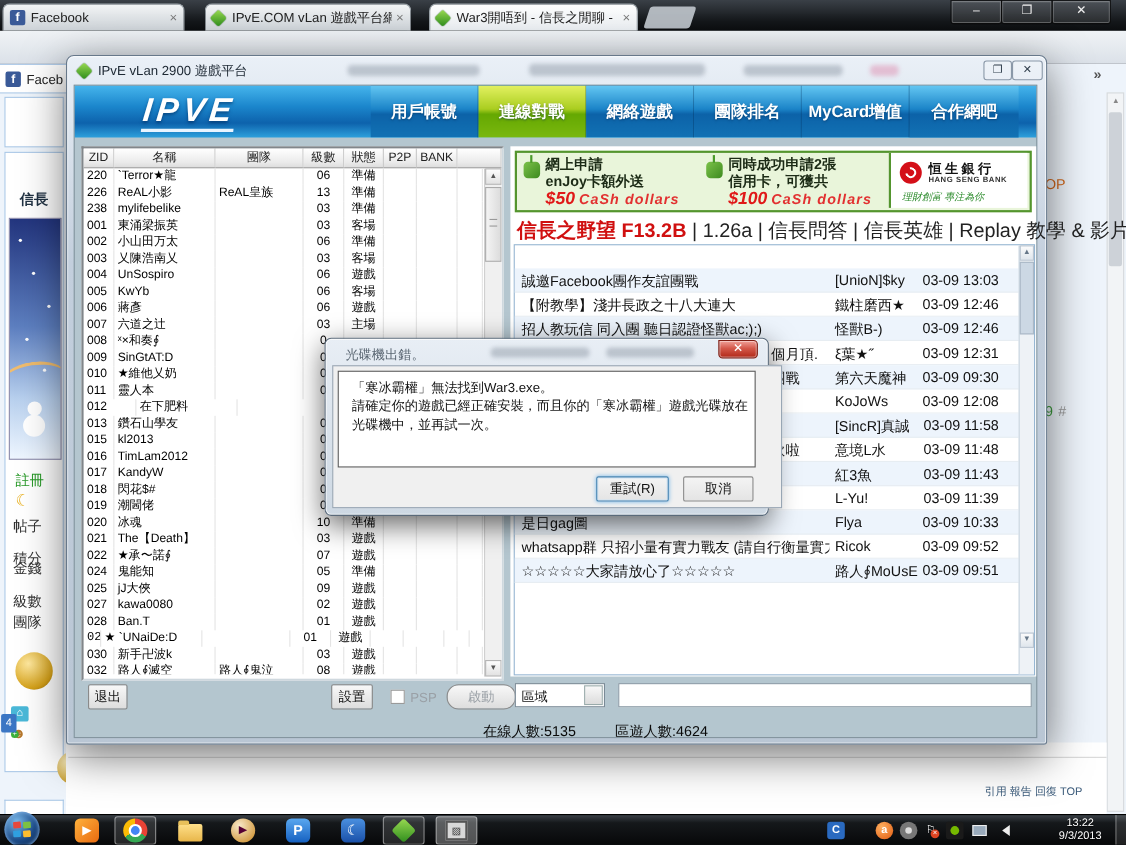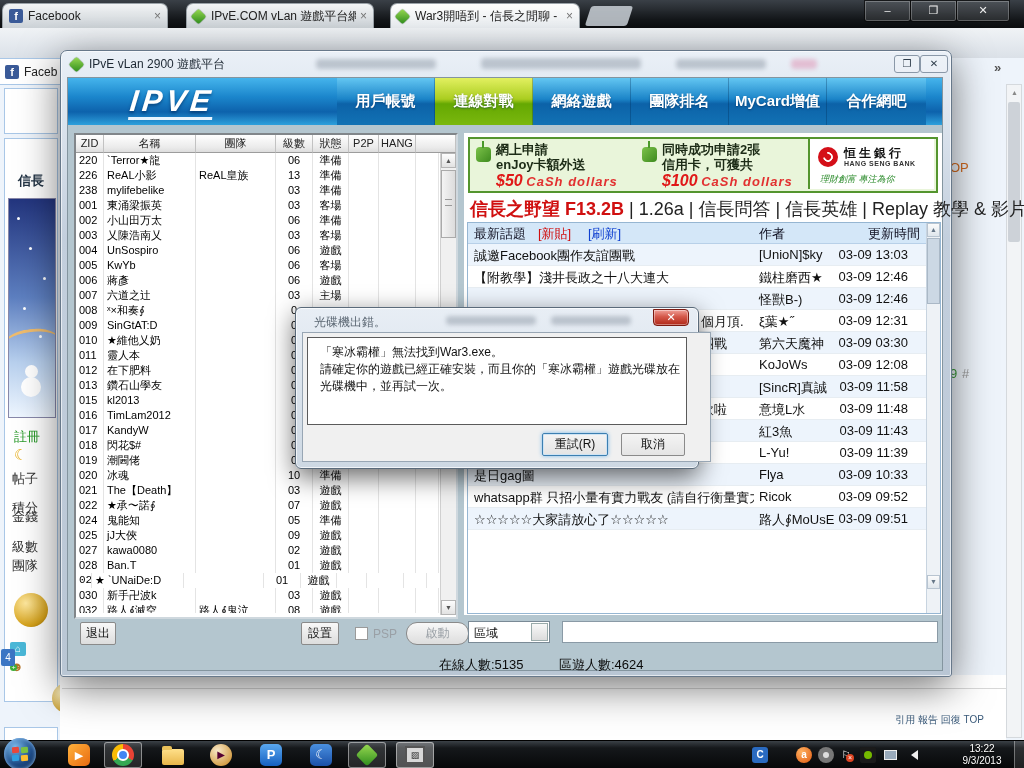--- a/index.html
+++ b/index.html
@@ -299,21 +299,21 @@
       </div>
 
       <div id="ptable">
         <div id="player-thead">
             <div class="hcell" style="width: 28px;">ZID</div>
             <div class="hcell" style="width: 92px;">名稱</div>
             <div class="hcell" style="width: 80px;">團隊</div>
             <div class="hcell" style="width: 37px;">級數</div>
             <div class="hcell" style="width: 36px;">狀態</div>
             <div class="hcell" style="width: 30px;">P2P</div>
-            <div class="hcell" style="width: 37px;">HANG</div>
+            <div class="hcell" style="width: 37px;">BANK</div>
             <div class="hcell" style="width: 40px;"></div>
           </div>
         <div id="player-tbody">
             <div class="trow">
               <div class="tcell" style="width: 28px;">220</div>
               <div class="tcell" style="width: 92px;">`Terror★龍</div>
               <div class="tcell" style="width: 80px;"></div>
               <div class="tcell c" style="width: 37px;">06</div>
               <div class="tcell c" style="width: 36px;">準備</div>
               <div class="tcell" style="width: 30px;"></div>
@@ -444,21 +444,21 @@
               <div class="tcell" style="width: 28px;">011</div>
               <div class="tcell" style="width: 92px;">靈人本</div>
               <div class="tcell" style="width: 80px;"></div>
               <div class="tcell c" style="width: 37px;">0</div>
               <div class="tcell c" style="width: 36px;"></div>
               <div class="tcell" style="width: 30px;"></div>
               <div class="tcell" style="width: 37px;"></div>
               <div class="tcell" style="width: 23px;"></div>
             </div>
             <div class="trow">
-              <div class="tcell" style="width: 28px;">012</div>
+              <div class="tcell" style="width: 48px;">012</div>
               <div class="tcell" style="width: 92px;">在下肥料</div>
               <div class="tcell" style="width: 80px;"></div>
               <div class="tcell c" style="width: 37px;">0</div>
               <div class="tcell c" style="width: 36px;"></div>
               <div class="tcell" style="width: 30px;"></div>
               <div class="tcell" style="width: 37px;"></div>
               <div class="tcell" style="width: 23px;"></div>
             </div>
             <div class="trow">
               <div class="tcell" style="width: 28px;">013</div>
@@ -661,51 +661,45 @@
           <span>1.26a</span>
           <span>|</span>
           <span>信長問答</span>
           <span>|</span>
           <span>信長英雄</span>
           <span>|</span>
           <span>Replay 教學 &amp; 影片</span>
         </div>
 
         <div id="forum">
-          <div id="fhead">
-            <span style="left:6px;">最新話題</span>
-            <span style="left:70px;color:#d01010;">[新貼]</span>
-            <span style="left:120px;color:#1040d0;">[刷新]</span>
-            <span style="left:291px;">作者</span>
-            <span style="right:20px;">更新時間</span>
-          </div>
           <div id="forum-rows">
               <div class="frow">
                 <div class="ftopic">誠邀Facebook團作友誼團戰</div>
                 <div class="fauthor">[UnioN]$ky</div>
                 <div class="ftime">03-09 13:03</div>
               </div>
               <div class="frow">
                 <div class="ftopic">【附教學】淺井長政之十八大連大</div>
                 <div class="fauthor">鐵柱磨西★</div>
                 <div class="ftime">03-09 12:46</div>
               </div>
               <div class="frow">
+                <div class="ftopic">招人教玩信 同入團 聽日認證怪獸ac;);)</div>
                 <div class="fauthor">怪獸B-)</div>
                 <div class="ftime">03-09 12:46</div>
               </div>
               <div class="frow">
                 <div class="ftopic shifted">個月頂.</div>
                 <div class="fauthor">ξ葉★˝</div>
                 <div class="ftime">03-09 12:31</div>
               </div>
               <div class="frow">
                 <div class="ftopic shifted">團戰</div>
                 <div class="fauthor">第六天魔神</div>
-                <div class="ftime">03-09 03:30</div>
+                <div class="ftime">03-09 09:30</div>
               </div>
               <div class="frow">
                 <div class="ftopic"></div>
                 <div class="fauthor">KoJoWs</div>
                 <div class="ftime">03-09 12:08</div>
               </div>
               <div class="frow">
                 <div class="ftopic"></div>
                 <div class="fauthor">[SincR]真誠</div>
                 <div class="ftime">03-09 11:58</div>

